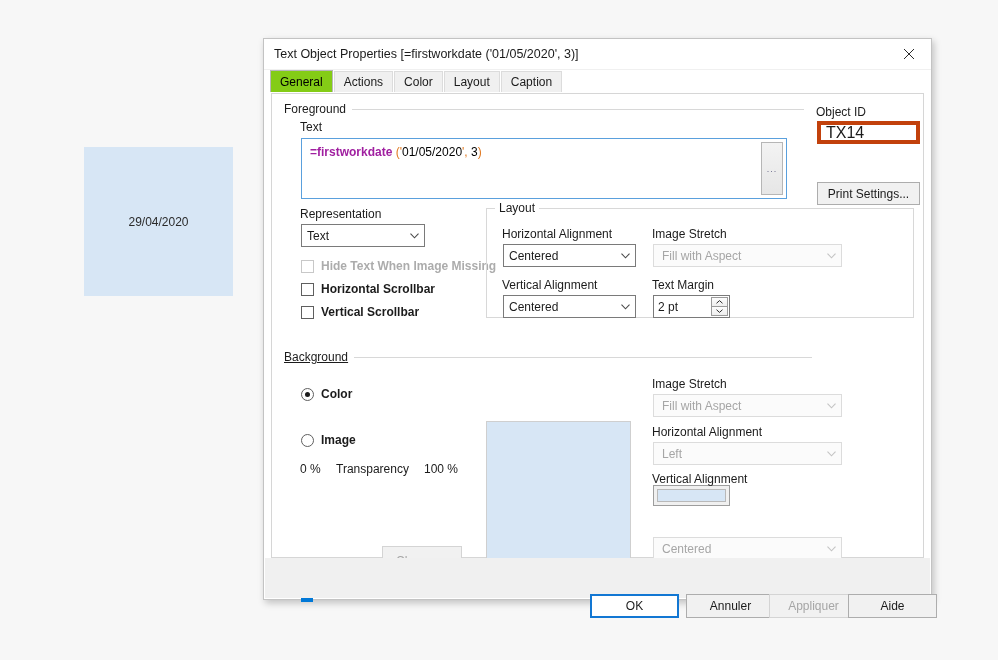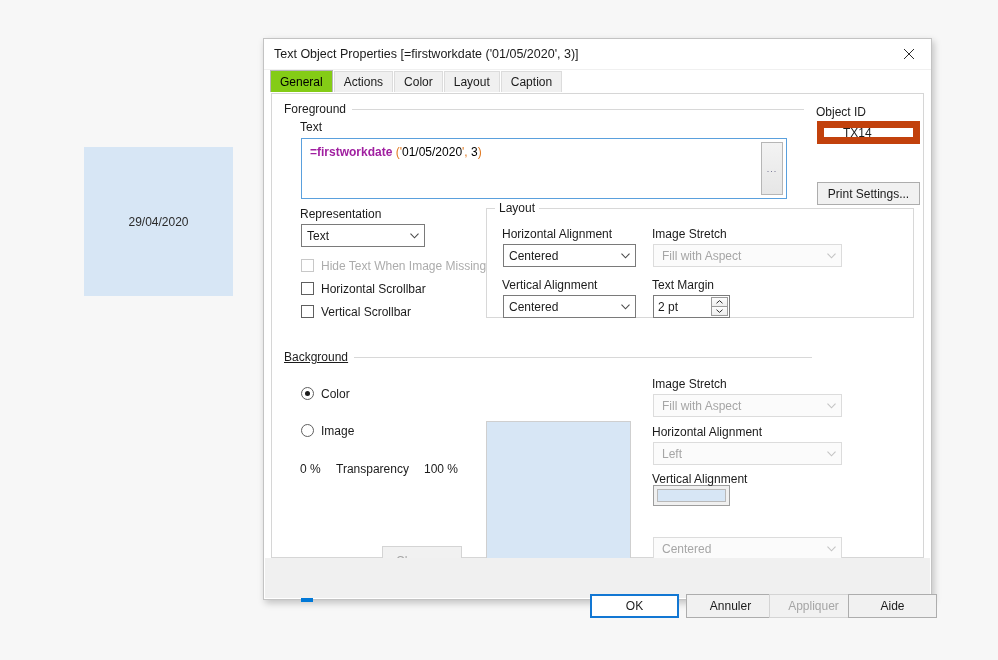--- a/index.html
+++ b/index.html
@@ -168,26 +168,26 @@
     color: #6a6a8a;
     font-size: 9px;
     letter-spacing: 1px;
     cursor: default;
   }
 
   
   .textbox {
     position: absolute;
     background: #ffffff;
-    border: 7px solid #c2410c;
-    font-size: 12px;
-    color: #1b1b1b;
-    display: flex;
-    align-items: center;
-    padding-left: 19px;
+    border: 4px solid #c2410c;
+    font-size: 16px;
+    color: #1b1b1b;
+    display: flex;
+    align-items: center;
+    padding-left: 5px;
   }
 
   .combo {
     position: absolute;
     background: #ffffff;
     border: 1px solid #7a7a7a;
     display: flex;
     align-items: center;
     font-size: 12px;
     color: #1b1b1b;
@@ -235,25 +235,26 @@
     display: flex; align-items: center; justify-content: center;
     cursor: default;
   }
   .spin .sbtn + .sbtn { border-top: none; }
   .spin .sbtn svg { display: block; }
 
   
   .chk-row, .rad-row {
     position: absolute;
     display: flex;
-    align-items: flex-start;
+    align-items: center;
     font-size: 12px;
     color: #1b1b1b;
     cursor: default;
     white-space: nowrap;
+    font-weight: bold;
   }
   .chk-box {
     width: 13px; height: 13px;
     border: 1px solid #5f5f5f;
     background: #ffffff;
     margin-right: 7px;
     flex: none;
   }
   .chk-row.disabled { color: #acacac; }
   .chk-row.disabled .chk-box { border-color: #c8c8c8; }
@@ -468,21 +469,21 @@
     </div>
 
     <div class="rad-row" style="left:29px; top:293px;">
       <span class="rad-box checked"></span>
       <span>Color</span>
     </div>
     <div id="color-swatch" style="left:381px; top:391px; width:77px; height:21px;">
       <div class="inner" style="background: rgb(215, 230, 245);"></div>
     </div>
 
-    <div class="rad-row" style="left:29px; top:330px;">
+    <div class="rad-row" style="left:29px; top:339px;">
       <span class="rad-box"></span>
       <span>Image</span>
     </div>
     <div class="btn disabled" style="left:110px; top:424px; width:80px; height:29px;">Change...</div>
 
     <div class="lbl" style="left:28px; top:368px;">0 %</div>
     <div class="lbl" style="left:64px; top:368px;">Transparency</div>
     <div class="lbl" style="left:152px; top:368px;">100 %</div>
     <div id="transparency-track" style="left:29px; top:495px; width:148px;"></div>
     <div id="transparency-thumb" style="left:29px; top:486px;"></div>

